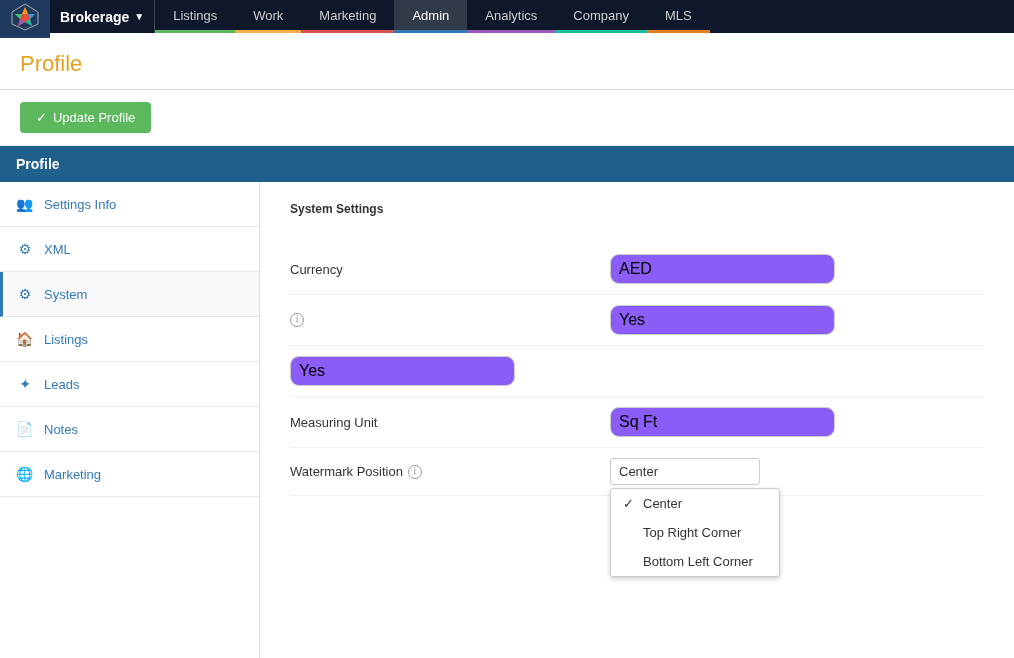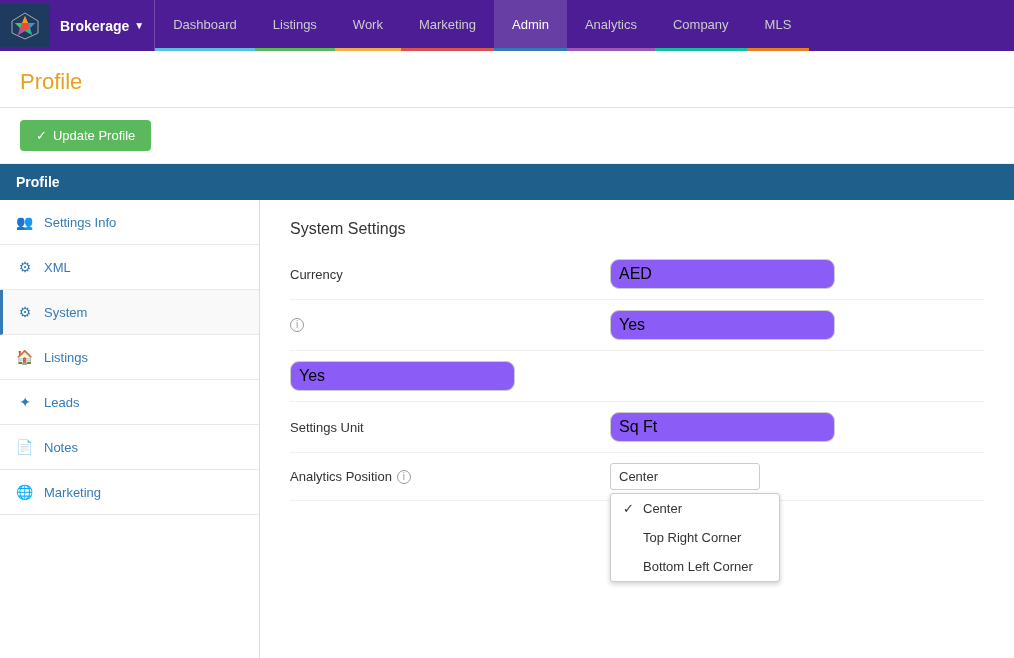--- a/index.html
+++ b/index.html
@@ -1,23 +1,23 @@
 <!DOCTYPE html>
 <html><head>
   <meta charset="utf-8">
   <style>
     * { margin: 0; padding: 0; box-sizing: border-box; }
     body { font-family: Arial, sans-serif; font-size: 13px; background: #f0f0f0; color: #333; }
 
     
     .top-nav {
-      background: #4c1d95;
-      display: flex;
-      align-items: center;
-      height: 51px;
+      background: #0f172a;
+      display: flex;
+      align-items: center;
+      height: 33px;
     }
     .nav-logo {
       width: 50px;
       height: 43px;
       display: flex;
       align-items: center;
       justify-content: center;
       background: #1e3a5f;
       flex-shrink: 0;
     }
@@ -147,24 +147,24 @@
       border-bottom: 1px solid #e8e8e8;
     }
 
     
     .right-panel {
       flex: 1;
       padding: 20px 30px;
       position: relative;
     }
     .system-settings-title {
-      font-size: 16px;
+      font-size: 12px;
       color: #333;
-      margin-bottom: 11px;
-      font-weight: normal;
+      margin-bottom: 28px;
+      font-weight: bold;
     }
     .settings-table {
       width: 100%;
     }
     .settings-row {
       display: flex;
       align-items: center;
       padding: 10px 0;
       border-bottom: 1px solid #f0f0f0;
     }
@@ -255,23 +255,20 @@
       <polygon points="18,12 25,12 20,17" fill="#3498db"></polygon>
       <polygon points="10,17 8,24 15,20" fill="#9b59b6"></polygon>
       <polygon points="20,17 22,24 15,20" fill="#1abc9c"></polygon>
     </svg>
   </div>
   <div class="nav-brand">
     <span>Brokerage</span>
     <span class="arrow">▼</span>
   </div>
   <div class="nav-items">
-    <div class="nav-item dashboard">
-      <span>Dashboard</span>
-    </div>
     <div class="nav-item listings">
       <span>Listings</span>
     </div>
     <div class="nav-item work">
       <span>Work</span>
     </div>
     <div class="nav-item marketing">
       <span>Marketing</span>
     </div>
     <div class="nav-item admin active">
@@ -361,29 +358,29 @@
           </div>
         </div>
 
         <div class="settings-row">
           <div class="settings-value">
             <input type="text" class="settings-input" value="Yes" style="">
           </div>
         </div>
 
         <div class="settings-row">
-          <div class="settings-label">Settings Unit</div>
+          <div class="settings-label">Measuring Unit</div>
           <div class="settings-value">
             <input type="text" class="settings-input" value="Sq Ft" style="">
           </div>
         </div>
 
         <div class="settings-row">
           <div class="settings-label">
-            <span>Analytics Position</span>
+            <span>Watermark Position</span>
             <span class="info-icon">i</span>
           </div>
           <div class="settings-value">
             <div class="dropdown-container">
               <div class="dropdown-select">
                 <span>Center</span>
               </div>
               <div class="dropdown-menu">
                 <div class="dropdown-option selected">
                   <span class="check-mark">✓</span>

